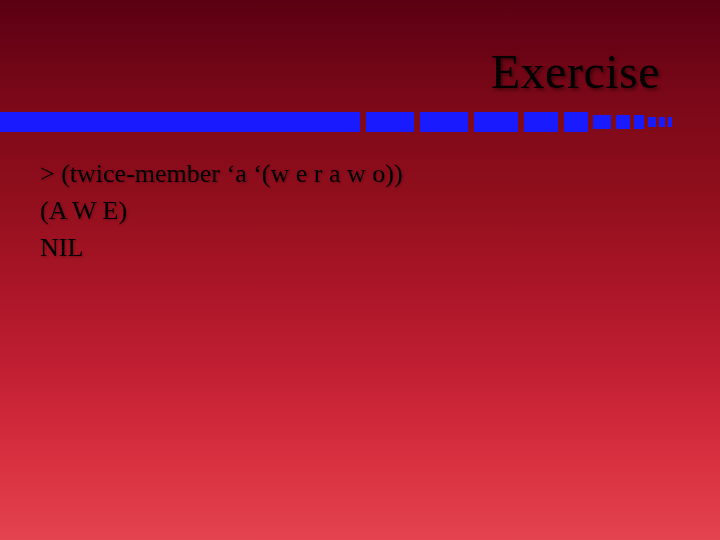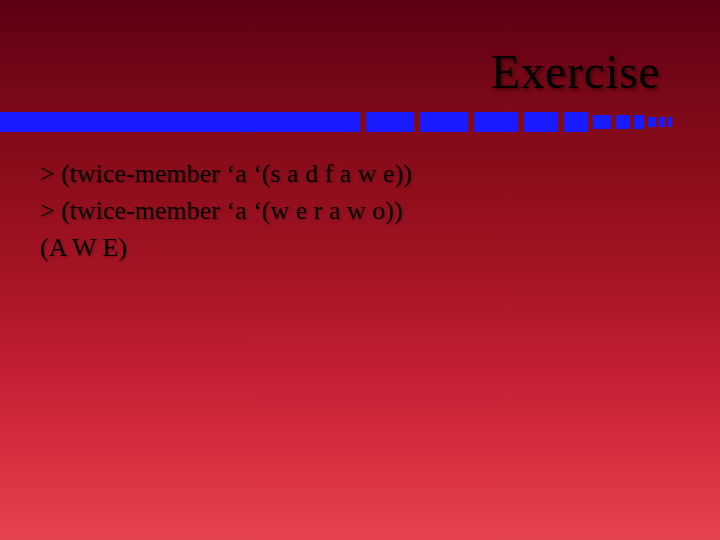--- a/index.html
+++ b/index.html
@@ -108,19 +108,19 @@
       <div class="gap" style="width: 4px;"></div>
       <div class="bar" style="width: 8px; height: 10px; margin-top: 5px;"></div>
       <div class="gap" style="width: 3px;"></div>
       <div class="bar" style="width: 6px; height: 10px; margin-top: 5px;"></div>
       <div class="gap" style="width: 3px;"></div>
       <div class="bar" style="width: 4px; height: 10px; margin-top: 5px;"></div>
     </div>
 
   <div class="content">
     <div class="examples">
-      <div>&gt; (twice-member ‘a ‘(s a d f a w e))</div>
       <div>&gt; (twice-member ‘a ‘(w e r a w o))</div>
       <div>(A W E)</div>
+      <div>NIL</div>
     </div>
   </div>
 
 </div>
 
 </body></html>

